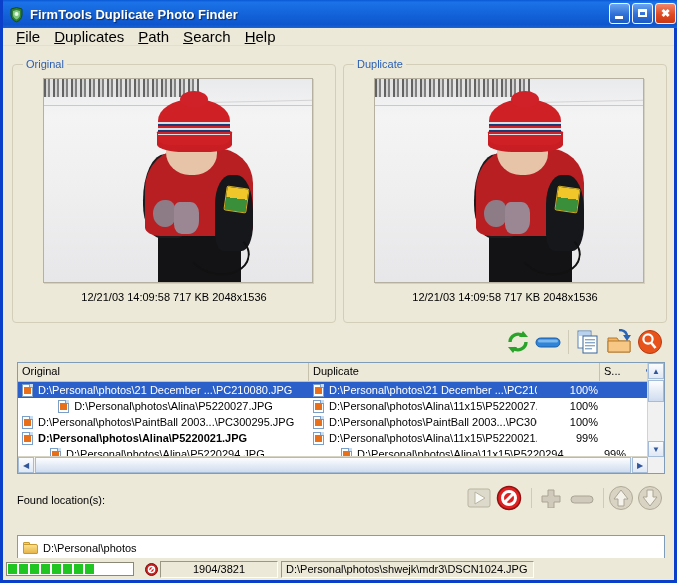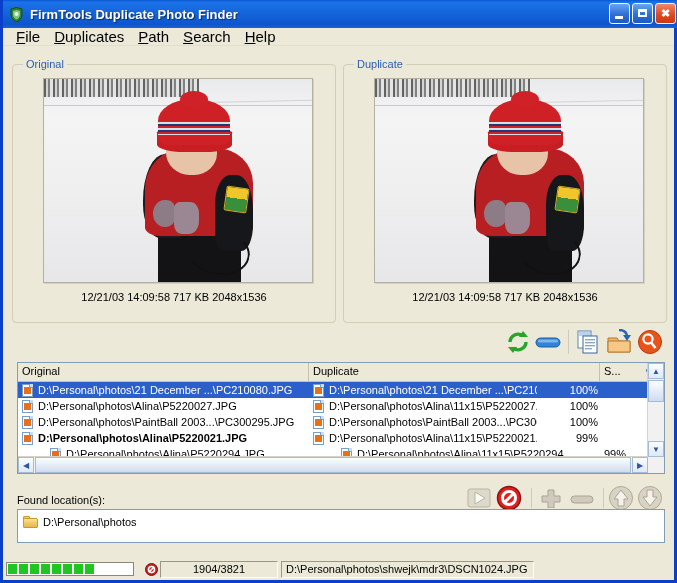--- a/index.html
+++ b/index.html
@@ -310,21 +310,21 @@
             <span class="ficon">
               <i></i>
             </span>
             <span>D:\Personal\photos\21 December ...\PC210080.JPG</span>
           </div>
         <div class="cell pct" style="width:68px;">
             <span>100%</span>
           </div>
       </div>
       <div class="row">
-        <div class="cell" style="width:291px;">
+        <div class="cell" style="width:291px;justify-content:center;">
             <span class="ficon">
               <i></i>
             </span>
             <span>D:\Personal\photos\Alina\P5220027.JPG</span>
           </div>
         <div class="cell" style="width:228px;">
             <span class="ficon">
               <i></i>
             </span>
             <span>D:\Personal\photos\Alina\11x15\P5220027.JPG</span>
@@ -432,21 +432,21 @@
       <polygon points="13,5 20,14 16,14 16,21 10,21 10,14 6,14" fill="#f4f2ea" stroke="#aaa493"></polygon>
     </svg>
   </div>
   <div class="iconbtn" style="left:634px;top:485px;width:26px;height:26px;">
     <svg width="26" height="26" viewBox="0 0 26 26">
       <circle cx="13" cy="13" r="11.5" fill="#d8d3c3" stroke="#b0aa98"></circle>
       <polygon points="13,21 20,12 16,12 16,5 10,5 10,12 6,12" fill="#f4f2ea" stroke="#aaa493"></polygon>
     </svg>
   </div>
 
-  <div class="locbox" style="left:14px;top:509px;width:648px;height:34px;">
+  <div class="locbox" style="left:14px;top:535px;width:648px;height:34px;">
     <div class="locitem" style="margin-top:4px;">
       <span class="folder">
           <span class="t"></span>
           <span class="b"></span>
         </span>
       <span>D:\Personal\photos</span>
     </div>
   </div>
 
   <div class="statusbar">

